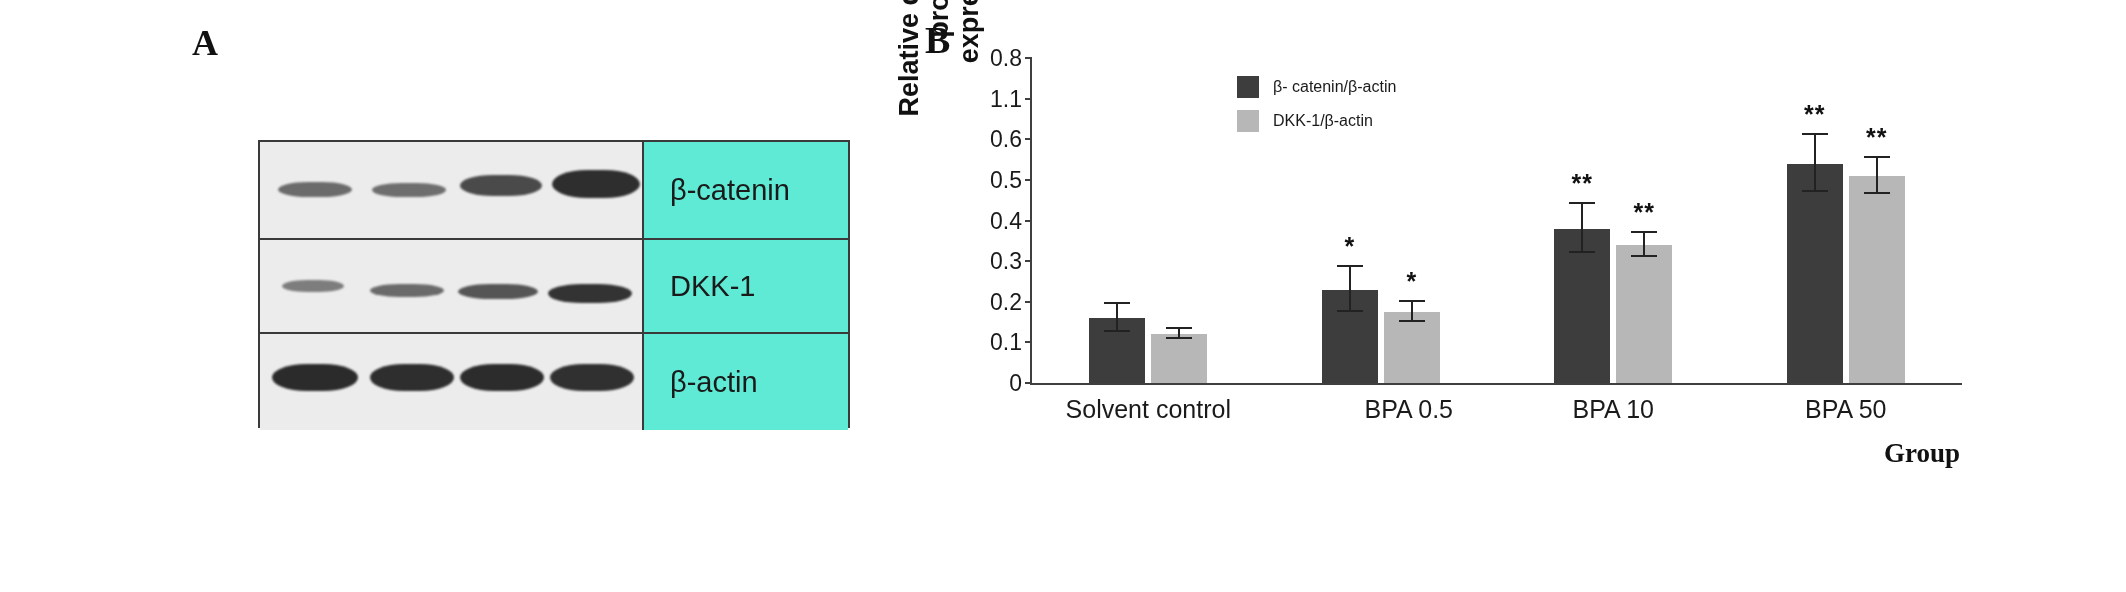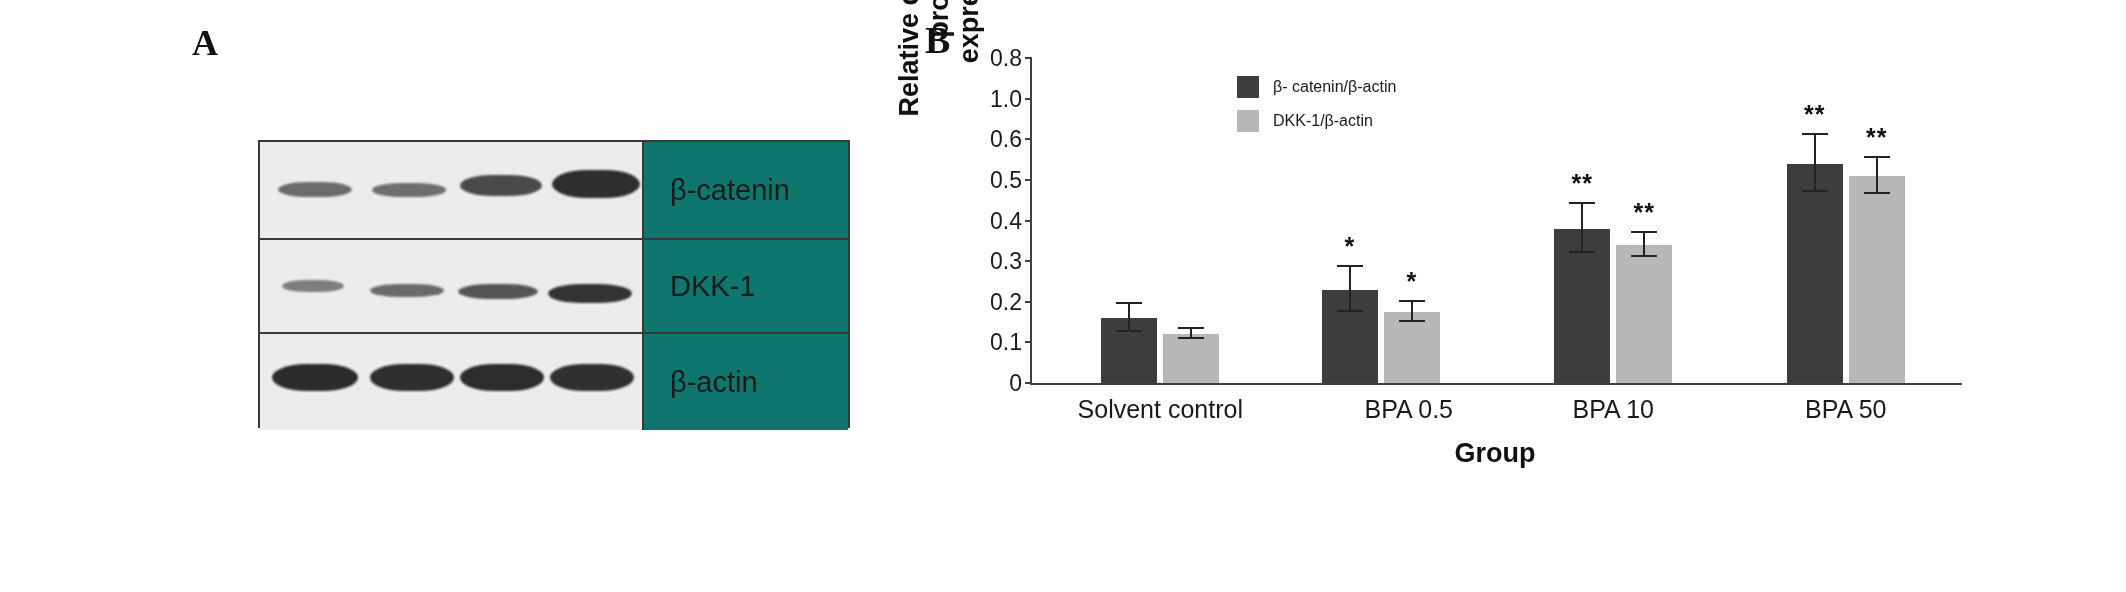--- a/index.html
+++ b/index.html
@@ -60,21 +60,21 @@
     border-right: 2px solid #3a3a3a;
     overflow: hidden;
   }
   .blot-label {
     flex: 1;
     display: flex;
     align-items: center;
     padding-left: 26px;
     font-size: 29px;
     color: #1a1a1a;
-    background: #0f766e;
+    background: #5eead4;
   }
   .band {
     position: absolute;
     border-radius: 48% / 60%;
     background: #4a4a4a;
     filter: blur(1.2px);
   }
 
   
   
@@ -193,24 +193,25 @@
     font-size: 25px;
     color: #1a1a1a;
     white-space: nowrap;
     transform: translateX(-50%);
   }
   #x-axis-title {
     position: absolute;
     left: 130px;
     width: 930px;
     top: 388px;
-    text-align: center;
+    text-align: right;
     font-weight: bold;
     font-size: 27px;
     color: #111;
+    font-family: Liberation Serif, serif;
   }
   #legend {
     position: absolute;
     left: 205px;
     top: 18px;
   }
   .legend-row {
     display: flex;
     align-items: center;
     margin-bottom: 12px;
@@ -291,25 +292,25 @@
         <div class="ytick" style="top: 243.75px; margin-left: 20px;">0.2</div>
         <div class="ytick-mark" style="top: 243.75px;"></div>
         <div class="ytick" style="top: 203.125px;">0.3</div>
         <div class="ytick-mark" style="top: 203.125px;"></div>
         <div class="ytick" style="top: 162.5px;">0.4</div>
         <div class="ytick-mark" style="top: 162.5px;"></div>
         <div class="ytick" style="top: 121.875px;">0.5</div>
         <div class="ytick-mark" style="top: 121.875px;"></div>
         <div class="ytick" style="top: 81.25px;">0.6</div>
         <div class="ytick-mark" style="top: 81.25px;"></div>
-        <div class="ytick" style="top: 40.625px;">1.0</div>
+        <div class="ytick" style="top: 40.625px;">1.1</div>
         <div class="ytick-mark" style="top: 40.625px;"></div>
         <div class="ytick" style="top: 0px;">0.8</div>
         <div class="ytick-mark" style="top: 0px;"></div>
-        <div class="group" style="left: 0px; width: 232.5px; margin-left: 12px;">
+        <div class="group" style="left: 0px; width: 232.5px;">
           <div class="bar dark" style="left: 57.25px; height: 65px;"></div>
           <div class="errbar" style="left: 84.25px; bottom: 50.7812px; height: 28.4375px;"></div>
           <div class="errcap" style="left: 72.25px; bottom: 79.2188px;"></div>
           <div class="errcap" style="left: 72.25px; bottom: 50.7812px;"></div>
           <div class="bar light" style="left: 119.25px; height: 48.75px;"></div>
           <div class="errbar" style="left: 146.25px; bottom: 43.875px; height: 9.75px;"></div>
           <div class="errcap" style="left: 134.25px; bottom: 53.625px;"></div>
           <div class="errcap" style="left: 134.25px; bottom: 43.875px;"></div>
           <div class="xtick-label" style="left: 116.25px;">Solvent control</div>
         </div>

